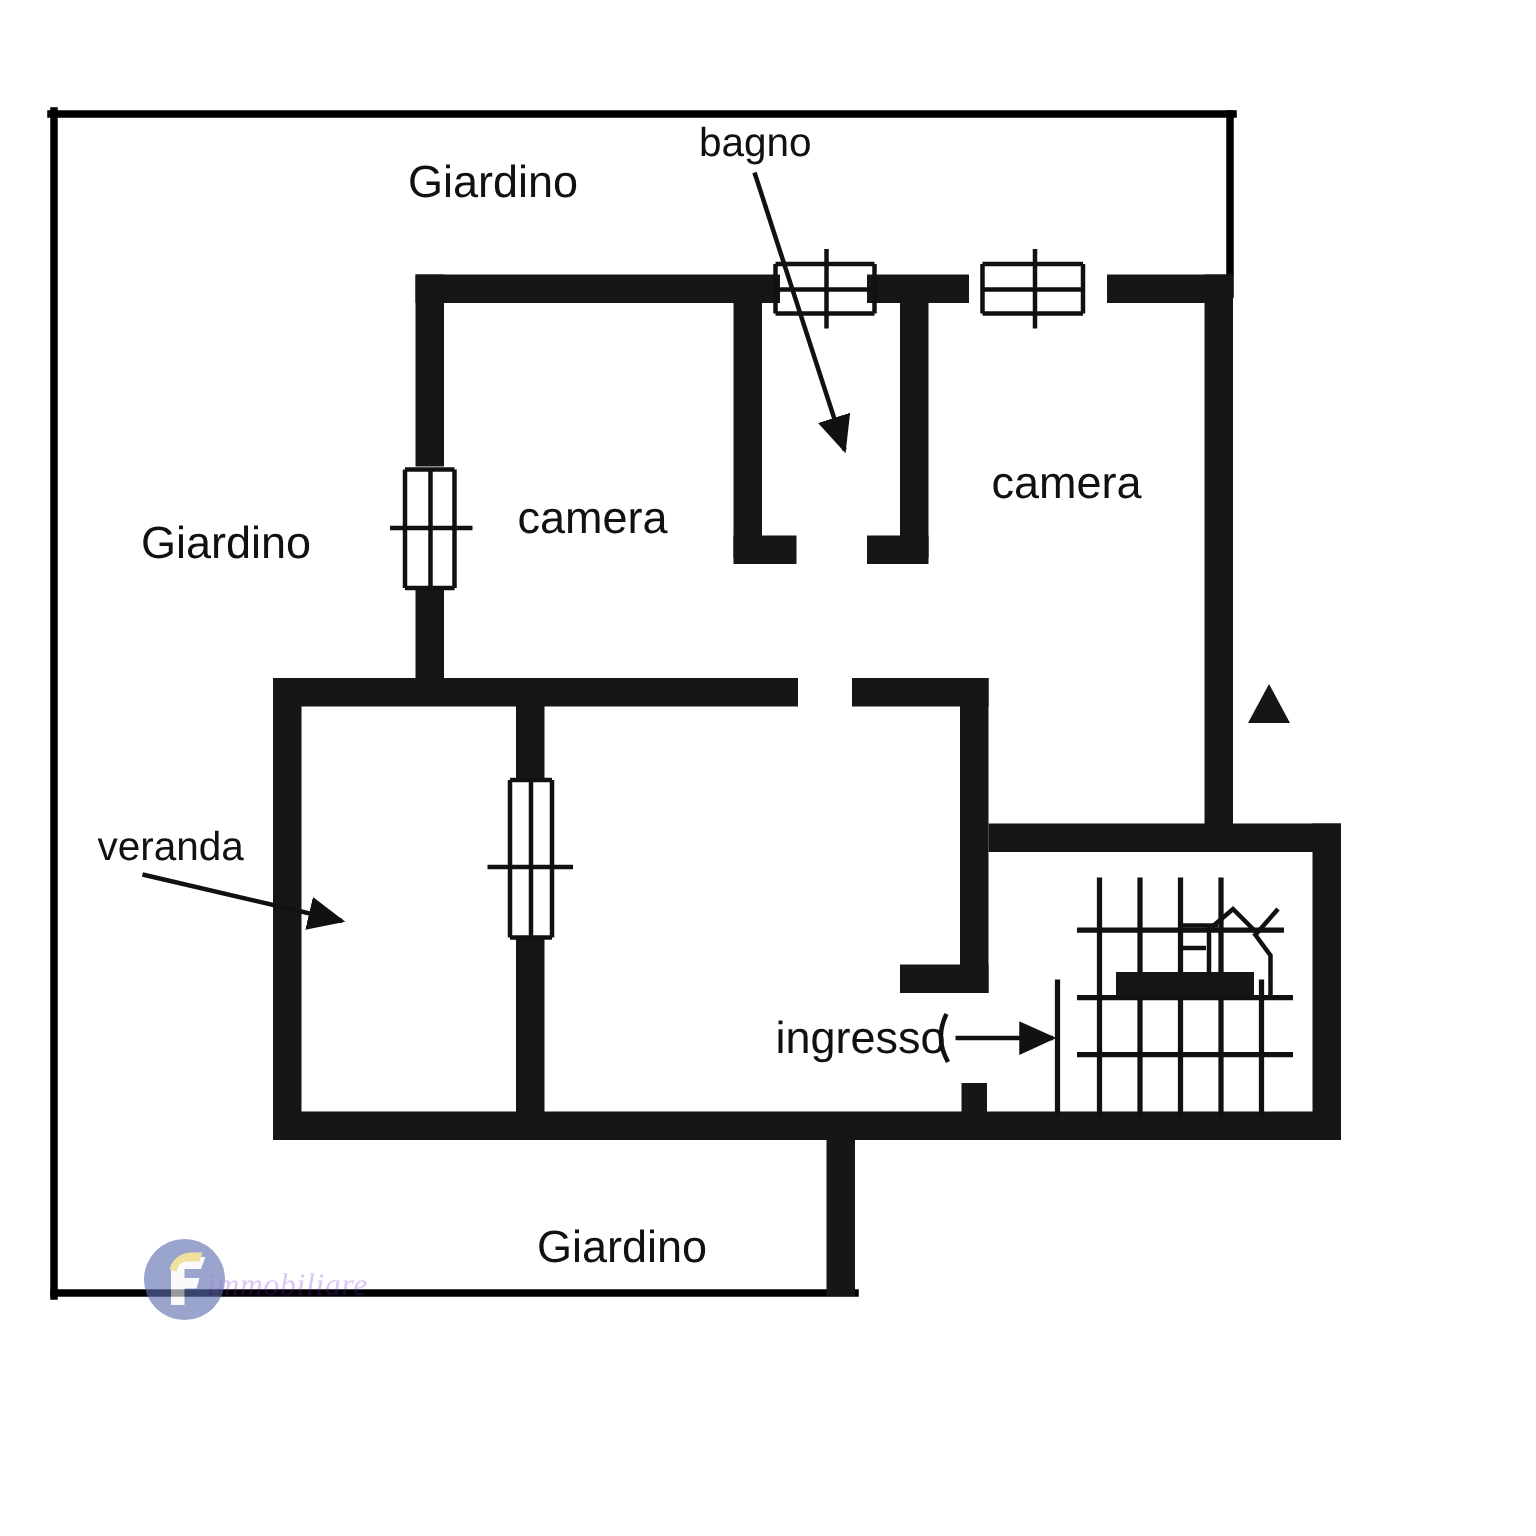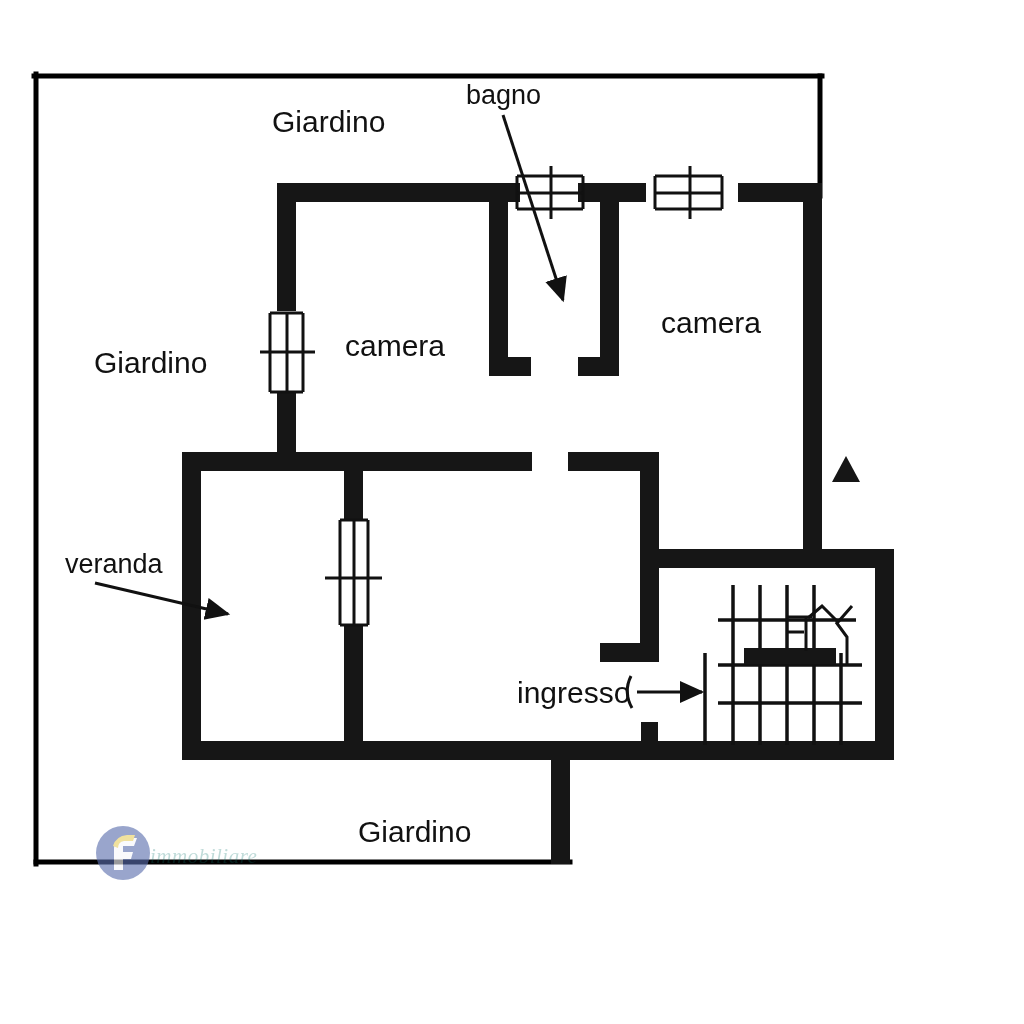--- a/index.html
+++ b/index.html
@@ -39,26 +39,26 @@
     position: absolute;
     left: 94px;
     top: 824px;
     width: 190px;
     height: 58px;
     opacity: 0.62;
     pointer-events: none;
   }
   #wm-text {
     position: absolute;
-    left: 56px;
+    left: 44px;
     top: 20px;
     font-size: 21px;
     font-family: "Liberation Serif", serif;
     font-style: italic;
-    color: #0f766e;
+    color: #6d28d9;
     opacity: 0.42;
     letter-spacing: 0.5px;
     white-space: nowrap;
   }
 </style>
 </head>
 <body>
 
 <div id="plan-root">
 

